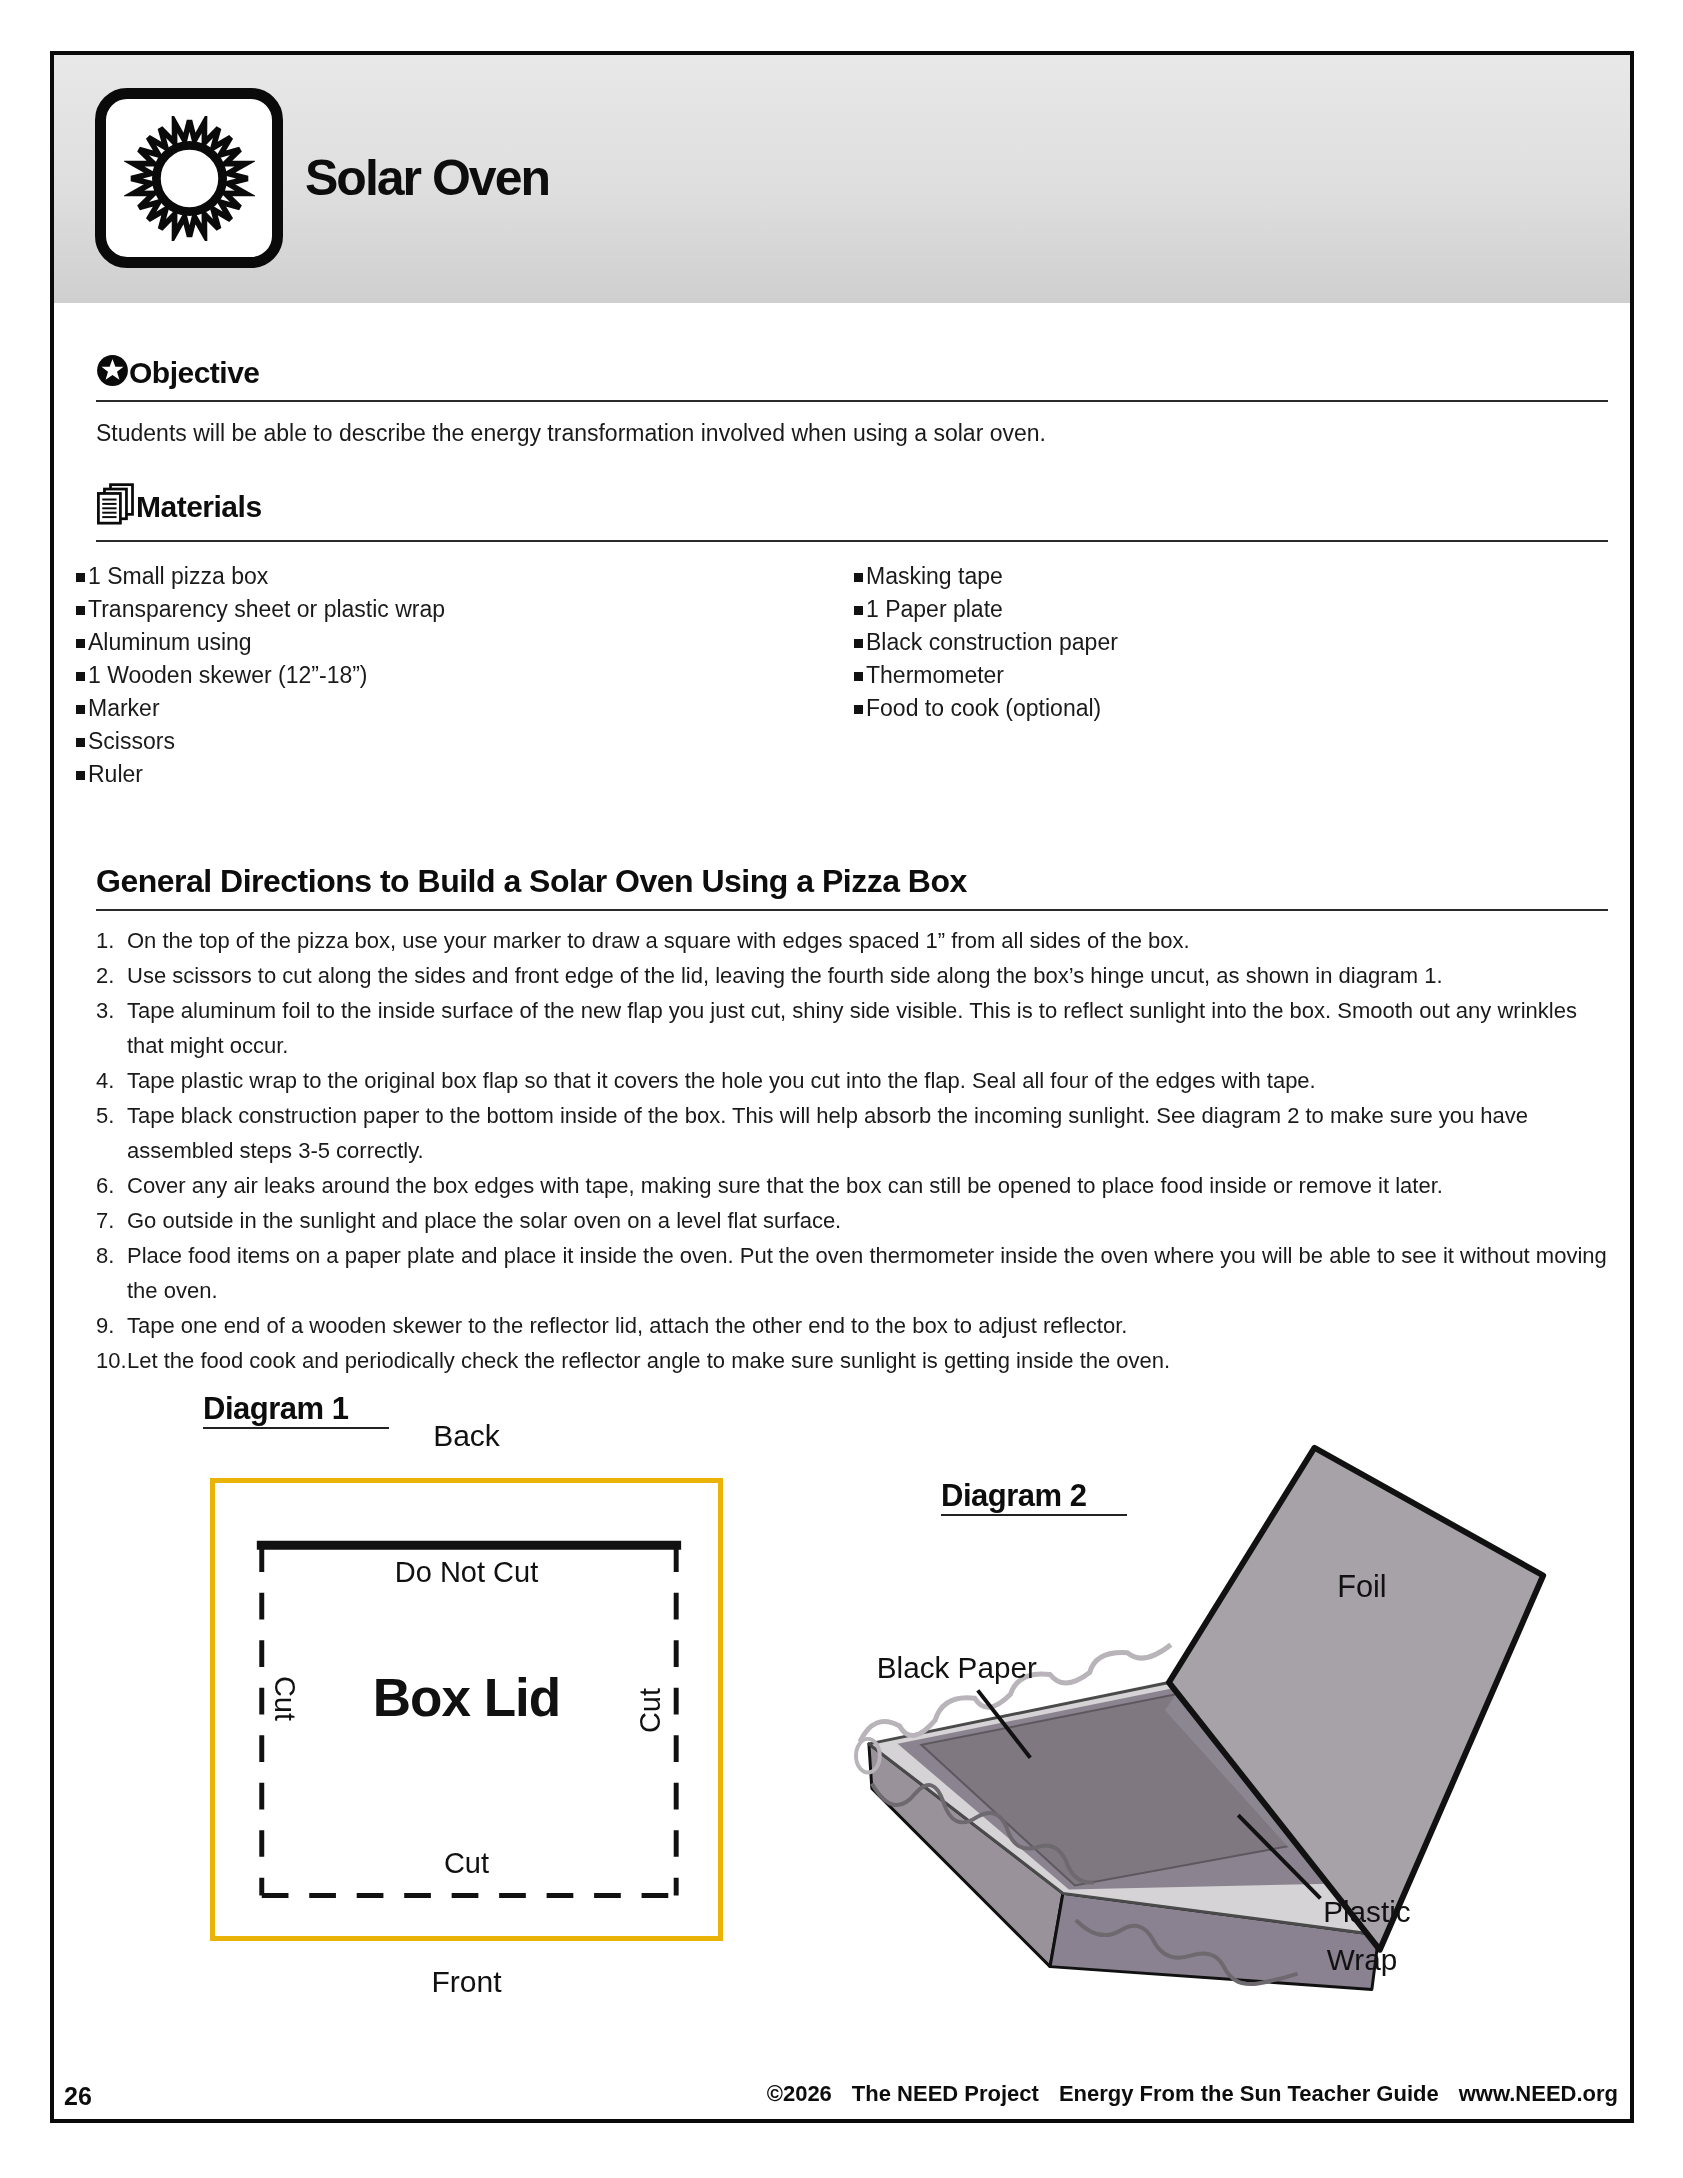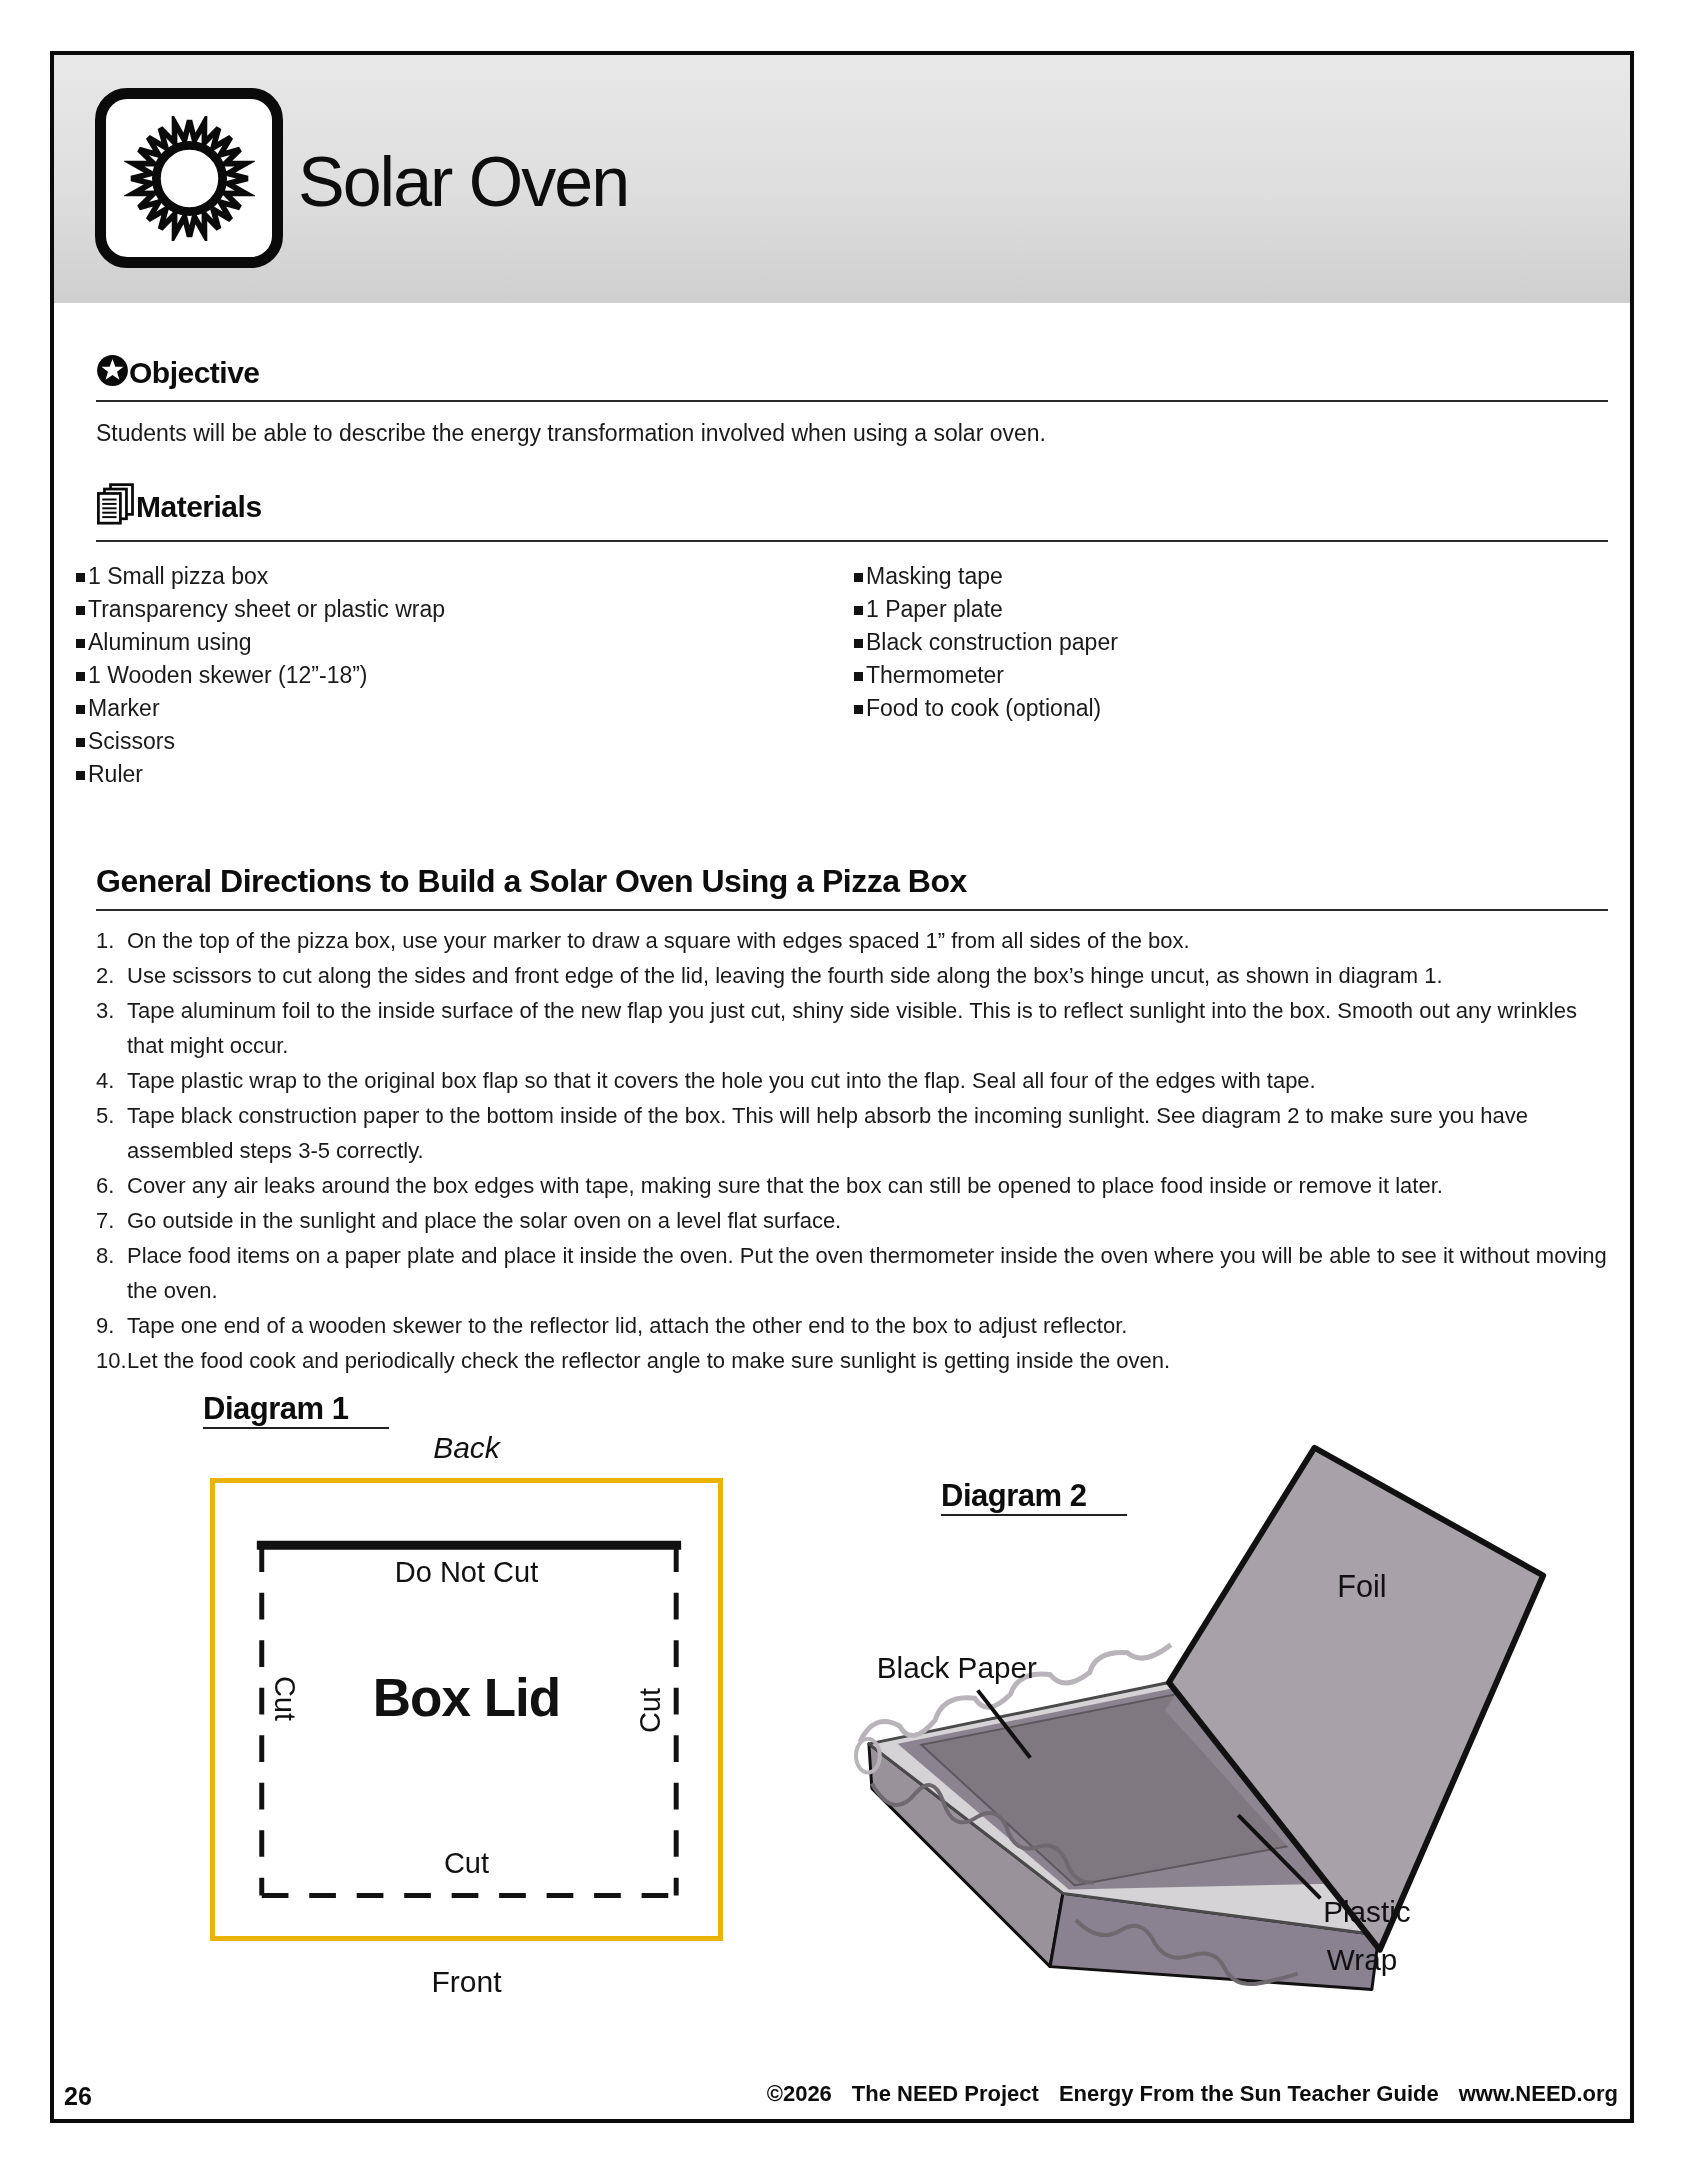--- a/index.html
+++ b/index.html
@@ -16,22 +16,22 @@
   .band{
     position:absolute;left:0;top:0;right:0;height:248px;
     background:linear-gradient(180deg,#e8e8e8 0%,#dedede 55%,#cfcfcf 100%);
   }
   .sun-box{
     position:absolute;left:41px;top:33px;width:166px;height:158px;
     background:#ffffff;border:11px solid #0a0a0a;border-radius:32px;
     display:flex;align-items:center;justify-content:center;
   }
   .page-title{
-    position:absolute;left:244px;top:87px;margin:0;
-    font-size:70px;font-weight:400;letter-spacing:-2px;color:#0d0d0d;
+    position:absolute;left:244px;top:87px;margin:7px;
+    font-size:50px;font-weight:700;letter-spacing:-2px;color:#0d0d0d;
   }
   
   .sec{position:absolute;left:42px;right:22px;}
   .sec-head{display:flex;align-items:center;border-bottom:2px solid #2b2b2b;padding-bottom:9px;}
   .sec-title{font-size:30px;font-weight:700;letter-spacing:-0.5px;color:#0d0d0d;}
   .dir-title{font-size:32px;font-weight:700;letter-spacing:-0.5px;color:#0d0d0d;}
   .body-text{margin:16px 0 0 0;font-size:23px;line-height:30px;}
   
   .mat-cols{display:flex;margin-top:18px;margin-left:-20px;}
   ul.mat{list-style:none;margin:0;padding:0;width:778px;}
@@ -42,21 +42,21 @@
   ol.steps{list-style:none;margin:12px 0 0 0;padding:0;}
   ol.steps li{position:relative;padding-left:31px;font-size:22px;line-height:35px;}
   ol.steps .n{position:absolute;left:0;top:0;}
   
   .d1{position:absolute;left:149px;top:1336px;width:525px;height:619px;}
   .d1-title,.d2-title{
     display:inline-block;font-size:31px;font-weight:700;letter-spacing:-0.5px;color:#0d0d0d;
     border-bottom:2px solid #222;width:186px;
   }
   .d1-back,.d1-front{position:absolute;left:7px;width:513px;text-align:center;font-size:30px;color:#111;}
-  .d1-back{top:40px;font-style:italic;}
+  .d1-back{top:28px;}
   .d1-front{top:574px;}
   .d1-box{position:absolute;left:7px;top:87px;width:503px;height:453px;border:5px solid #eab308;background:#fff;}
   .d1-box svg{position:absolute;left:0;top:0;}
   .d1-lbl{position:absolute;left:0;width:100%;text-align:center;color:#111;}
   .dnc{top:73px;font-size:29px;}
   .boxlid{top:184px;font-size:53px;font-weight:700;letter-spacing:-1px;}
   .cutb{top:364px;font-size:29px;}
   .cut-wrap{position:absolute;width:63px;height:63px;display:flex;align-items:center;justify-content:center;font-size:29px;color:#111;}
   .cutl{left:38px;top:184px;}
   .cutr{left:404px;top:196px;}

